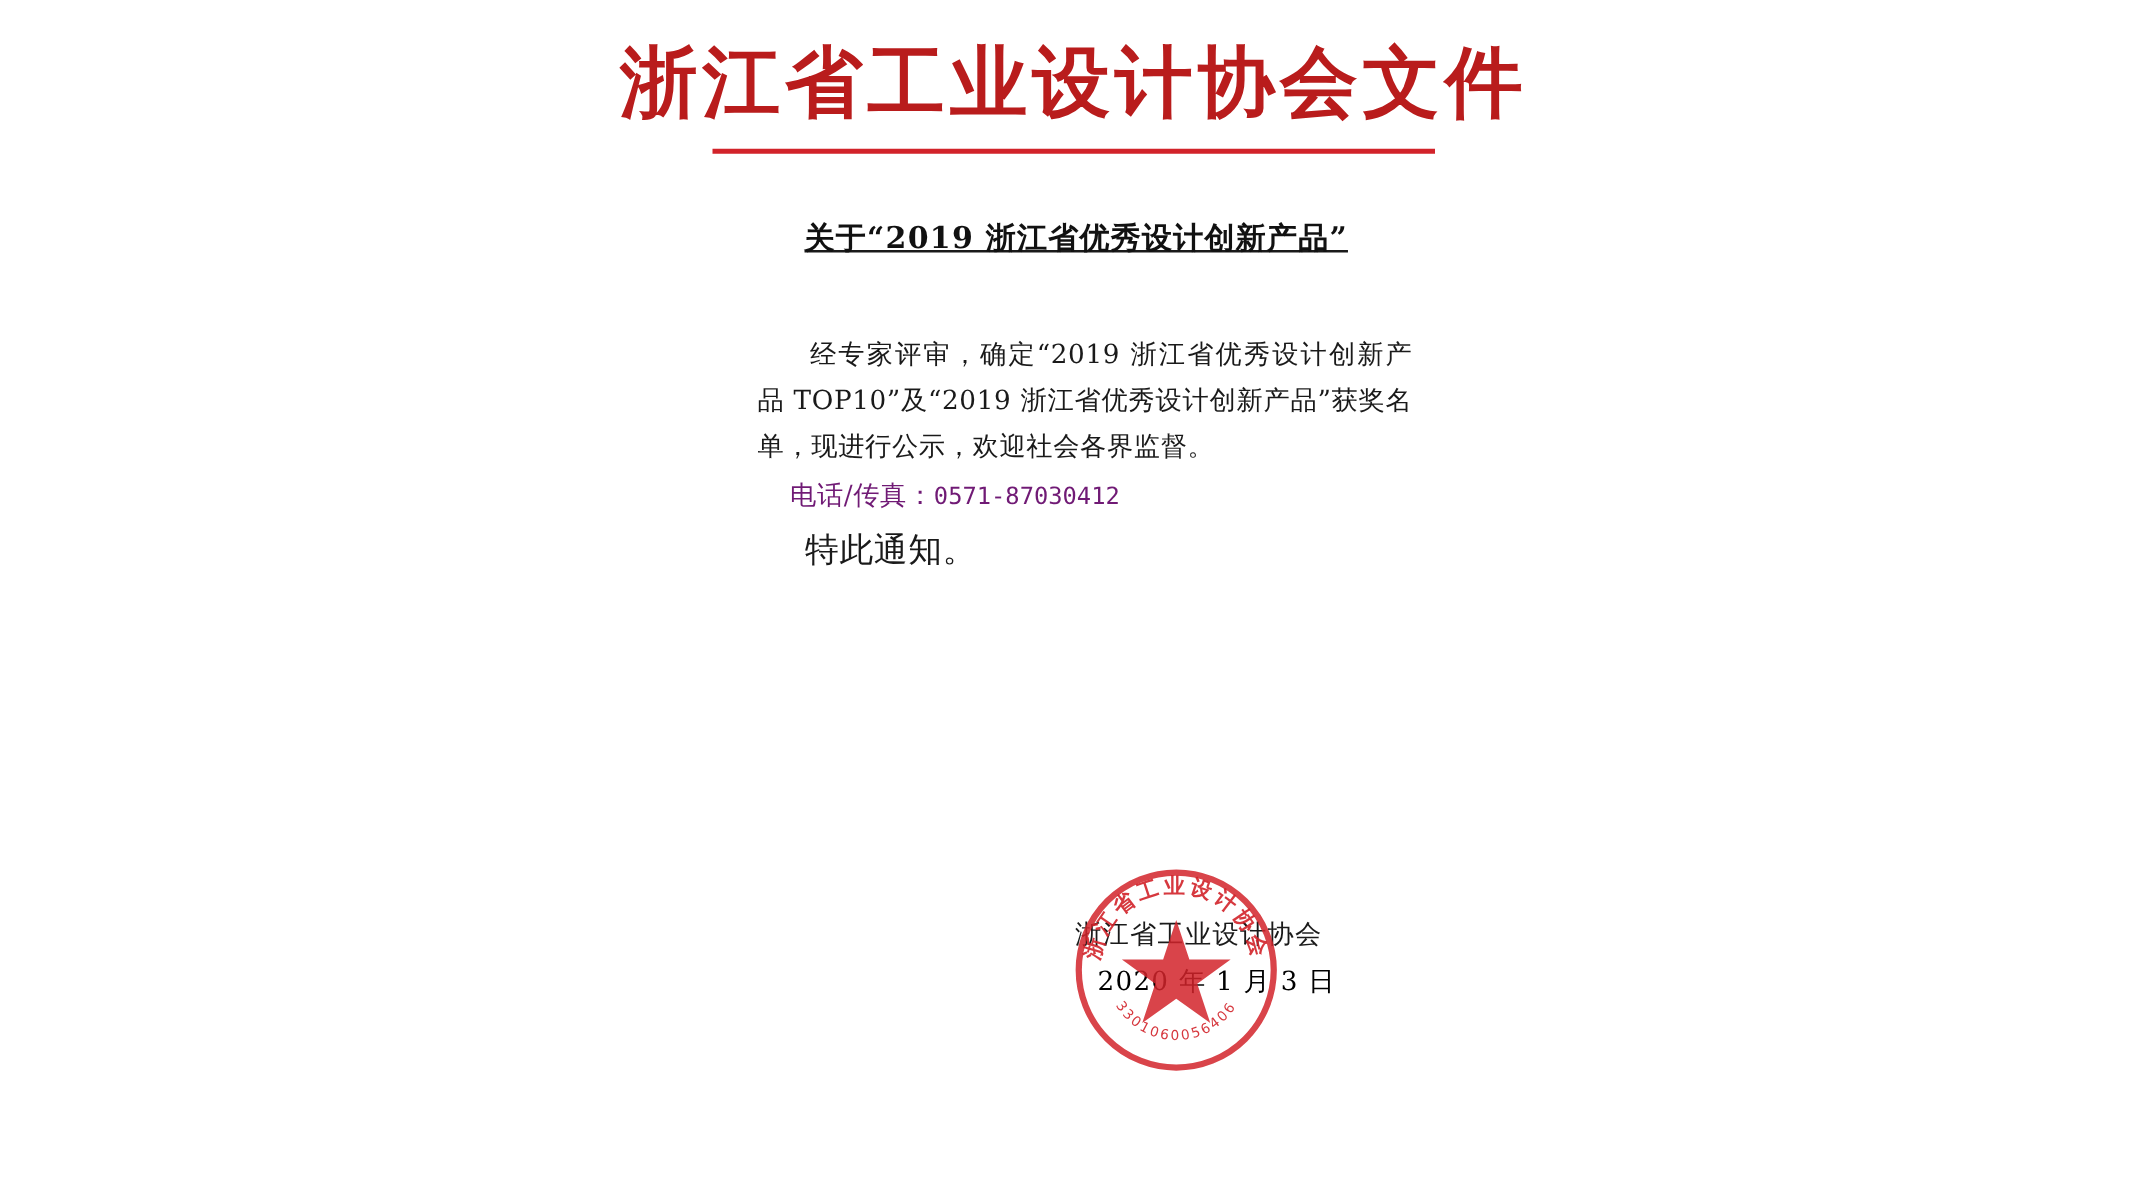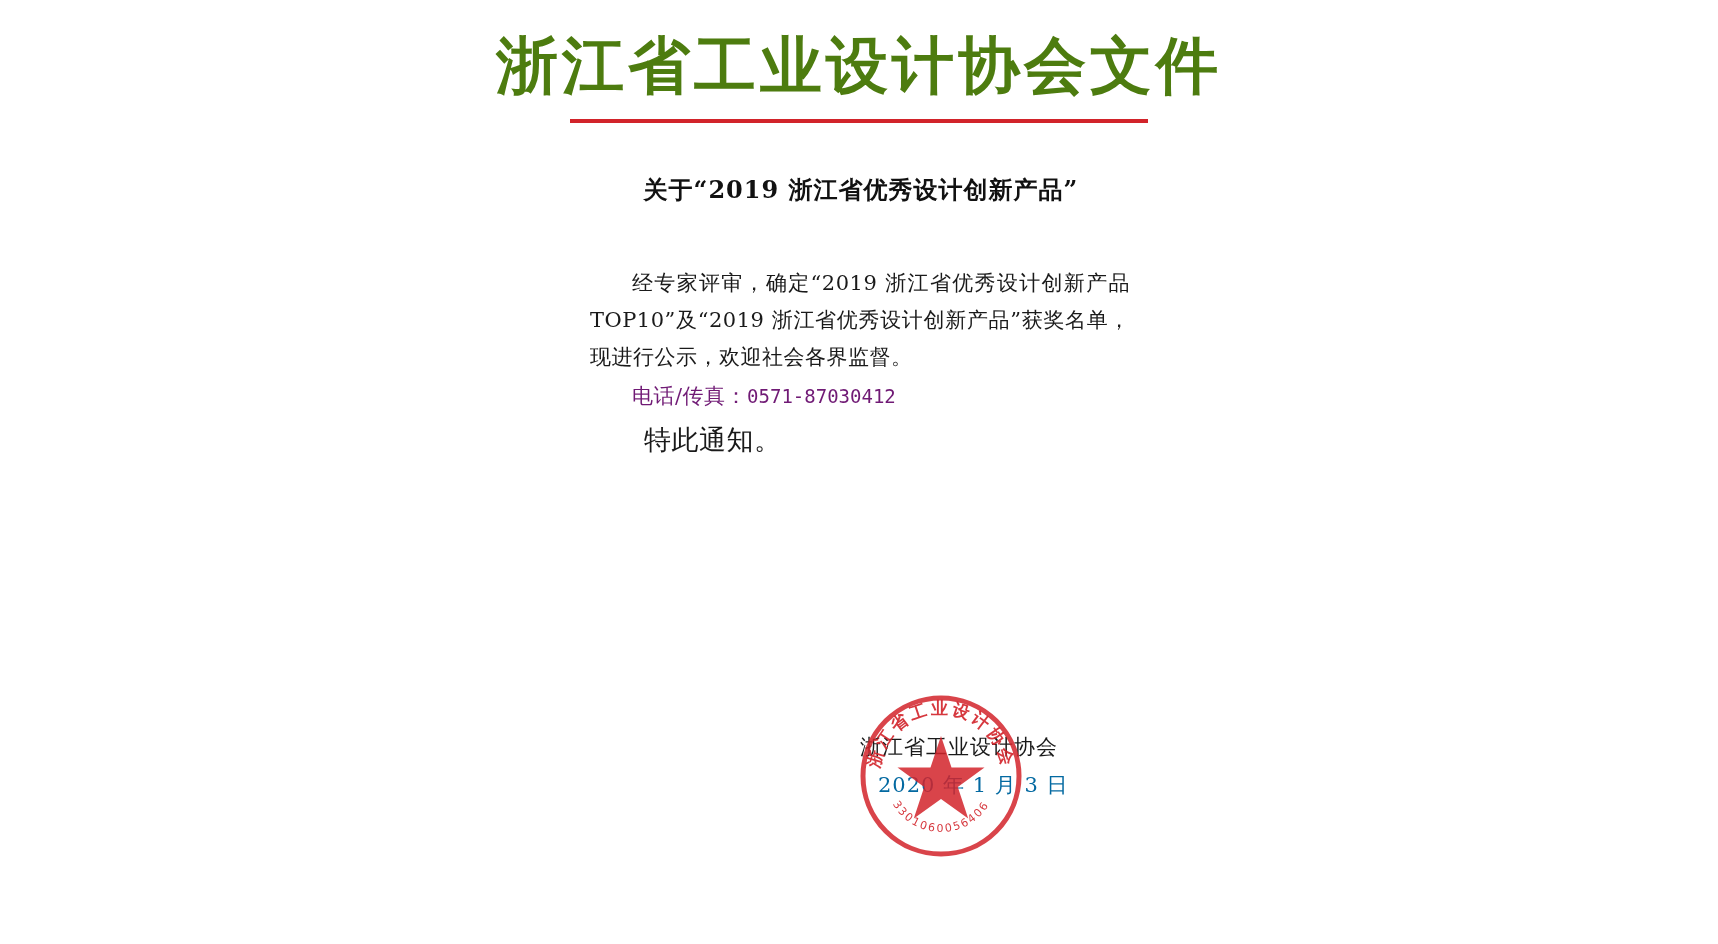--- a/index.html
+++ b/index.html
@@ -30,38 +30,39 @@
     top: 30px;
     text-align: center;
   }
 
   .org-title {
     font-family: "DejaVu Serif", "Liberation Serif", serif;
     font-weight: bold;
     font-size: 62px;
     line-height: 1.15;
     letter-spacing: 4px;
-    color: #4d7c0f;
+    color: #b91c1c;
     white-space: nowrap;
   }
 
   .header-rule {
     width: 578px;
     height: 4px;
     background: #d2232a;
     margin: 18px auto 0 auto;
   }
 
   
   .title-block {
     position: absolute;
     left: 4px;
     right: 0;
     top: 168px;
     text-align: center;
+    text-decoration: underline;
   }
   .doc-title-line {
     font-family: "DejaVu Serif", "Liberation Serif", serif;
     font-weight: bold;
     font-size: 24px;
     line-height: 44px;
     letter-spacing: 1px;
     color: #111111;
   }
 
@@ -72,21 +73,21 @@
     top: 265px;
     width: 540px;
   }
   .para {
     font-size: 21px;
     line-height: 37px;
     letter-spacing: 0.5px;
     text-align: justify;
     text-justify: inter-ideograph;
     color: #1a1a1a;
-    margin: 0 0 2px 0;
+    margin: 0 0 2px 16px;
   }
   .para.indent {
     text-indent: 2em;
   }
   .contact-line {
     font-size: 21px;
     line-height: 37px;
     letter-spacing: 0.5px;
     color: #701a75;
     text-indent: 2em;
@@ -119,21 +120,21 @@
     font-size: 21px;
     line-height: 38px;
     letter-spacing: 1px;
     color: #1a1a1a;
     white-space: nowrap;
   }
   .sign-date {
     font-size: 21px;
     line-height: 38px;
     letter-spacing: 1px;
-    color: #0369a1;
+    color: #000000;
     padding-left: 18px;
     white-space: nowrap;
   }
 
   
   .seal {
     position: absolute;
     left: 855px;
     top: 690px;
     width: 172px;

